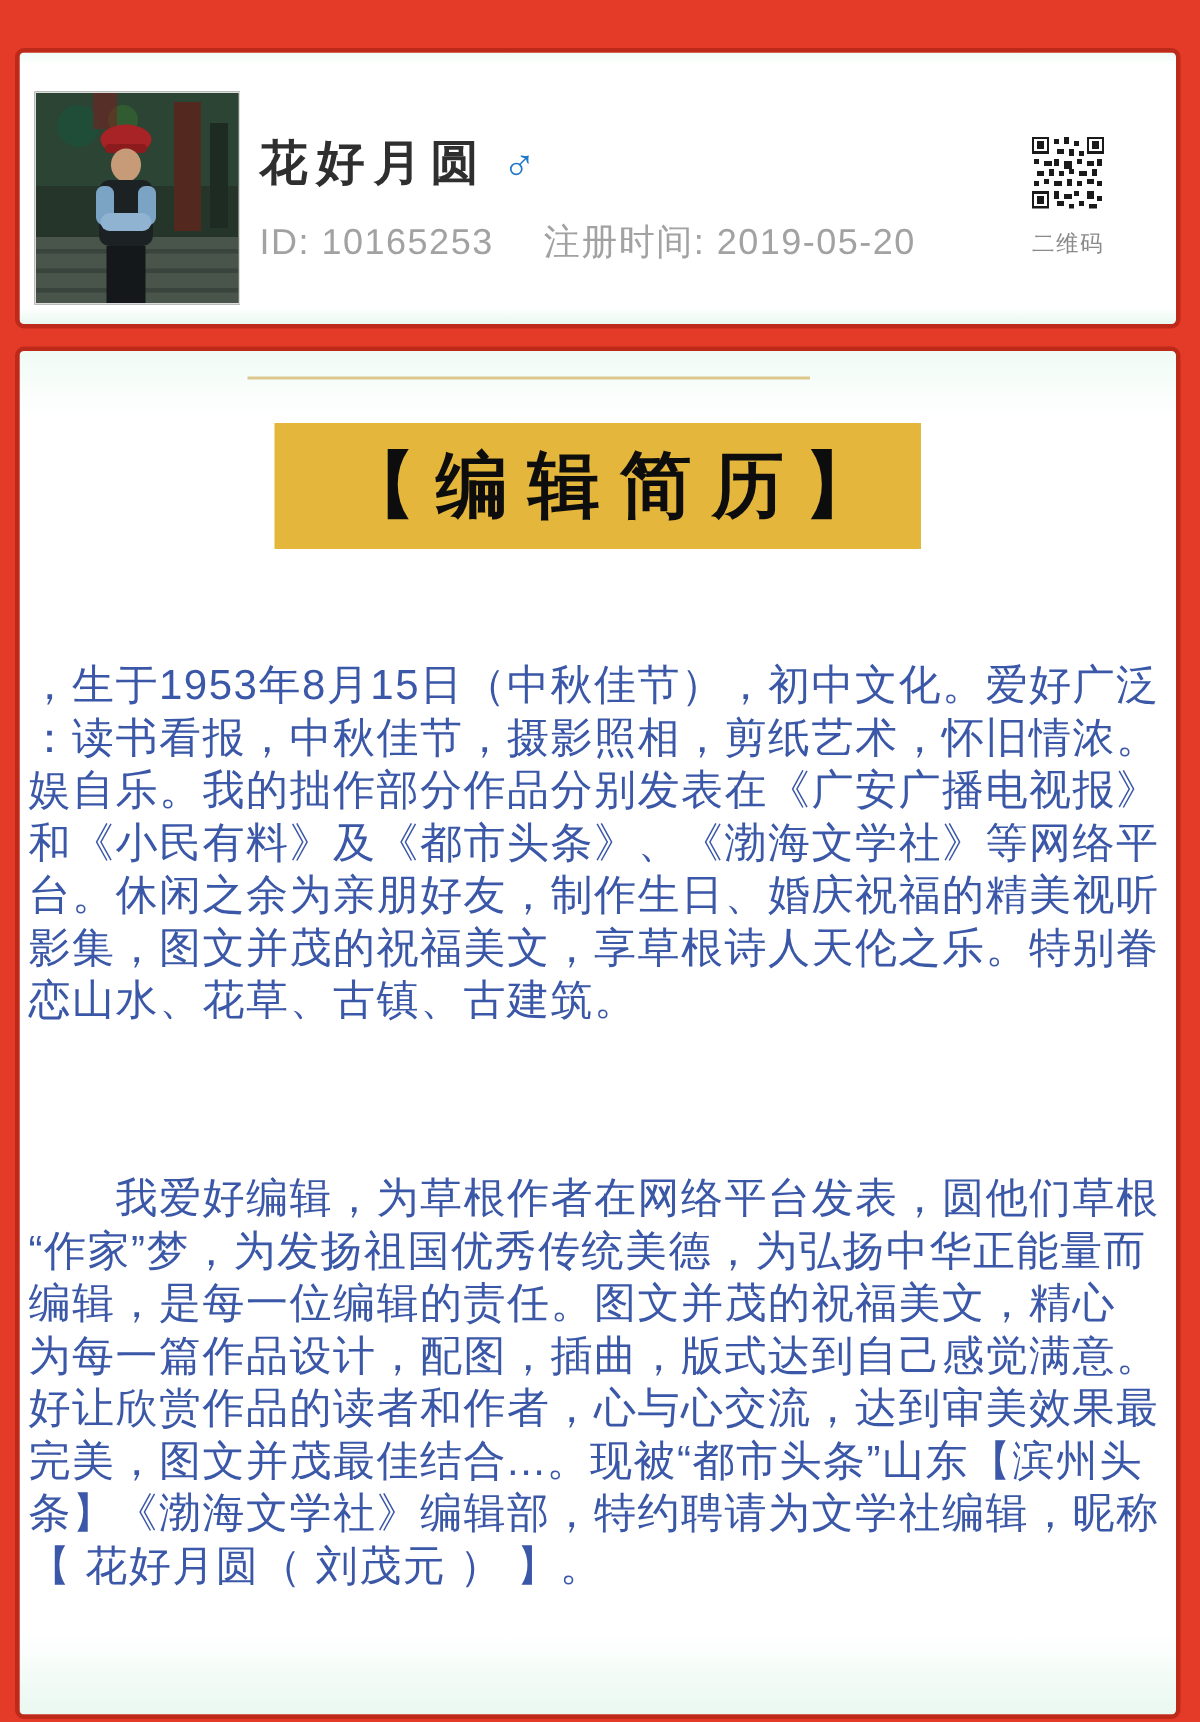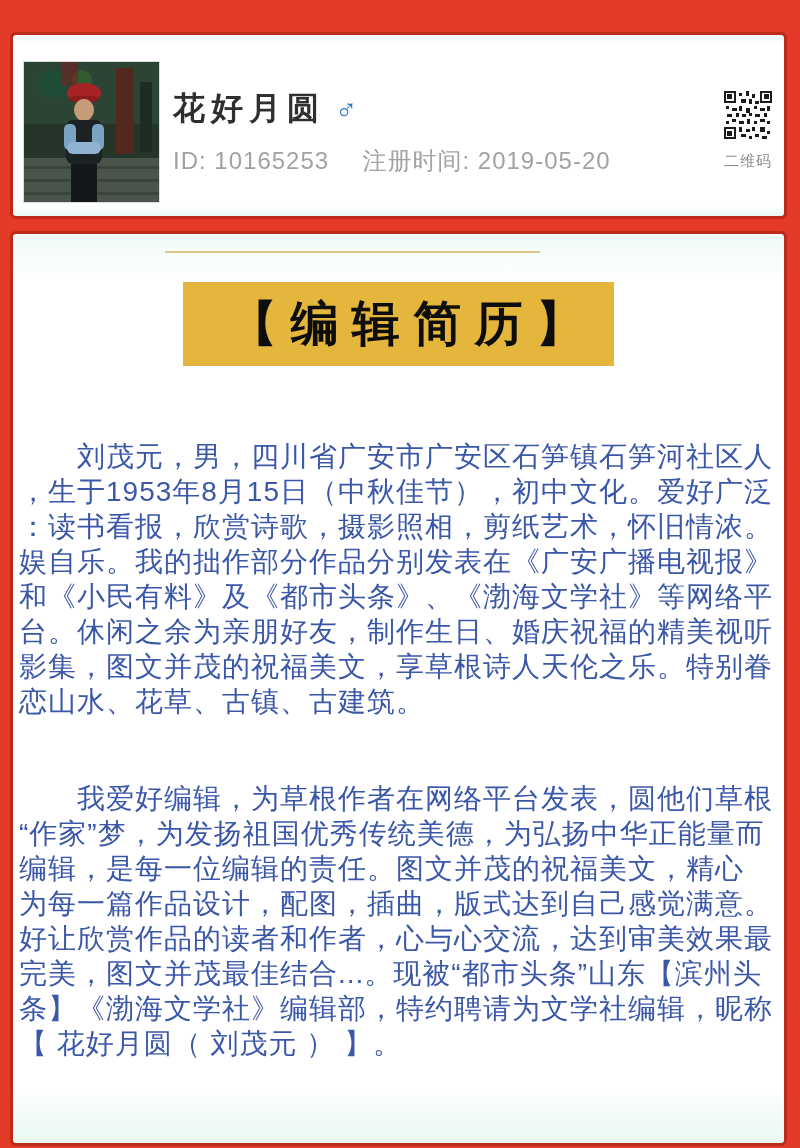--- a/index.html
+++ b/index.html
@@ -28,21 +28,21 @@
   }
   .gender{
     font-size:30px; font-weight:bold; color:#1f78c8; letter-spacing:0; margin-left:10px;
   }
   .meta-row{
     position:absolute; left:160px; top:110px;
     font-size:24px; color:#a2a2a2; letter-spacing:1px; white-space:nowrap;
   }
   .meta-row .gap{ display:inline-block; width:18px; }
   .qr-block{
-    position:absolute; right:12px; top:56px; width:64px; text-align:right;
+    position:absolute; right:32px; top:56px; width:64px; text-align:left;font-family:Liberation Mono, monospace;
   }
   .qr-label{
     margin-top:9px; font-size:15px; color:#8a8a8a; letter-spacing:1px;
   }
 
   
   .tan-line{
     position:absolute; left:152px; top:17px; width:375px; height:2px;
     background:#dcc78d;
   }
@@ -157,23 +157,22 @@
   </div>
 
   <div class="card body-card">
     <div class="tan-line"></div>
 
     <div class="banner">
       <span>【 编 辑 简 历 】</span>
     </div>
 
     <div class="bio bio-1">
-        <div class="line">　　刘茂元，男，四川省广安市广安区石笋镇石笋河社区人</div>
         <div class="line">，生于1953年8月15日（中秋佳节），初中文化。爱好广泛</div>
-        <div class="line">：读书看报，欣赏诗歌，摄影照相，剪纸艺术，怀旧情浓。</div>
+        <div class="line">：读书看报，中秋佳节，摄影照相，剪纸艺术，怀旧情浓。</div>
         <div class="line">娱自乐。我的拙作部分作品分别发表在《广安广播电视报》</div>
         <div class="line">和《小民有料》及《都市头条》、《渤海文学社》等网络平</div>
         <div class="line">台。休闲之余为亲朋好友，制作生日、婚庆祝福的精美视听</div>
         <div class="line">影集，图文并茂的祝福美文，享草根诗人天伦之乐。特别眷</div>
         <div class="line">恋山水、花草、古镇、古建筑。</div>
       </div>
 
     <div class="bio bio-2">
         <div class="line">　　我爱好编辑，为草根作者在网络平台发表，圆他们草根</div>
         <div class="line">“作家”梦，为发扬祖国优秀传统美德，为弘扬中华正能量而</div>

